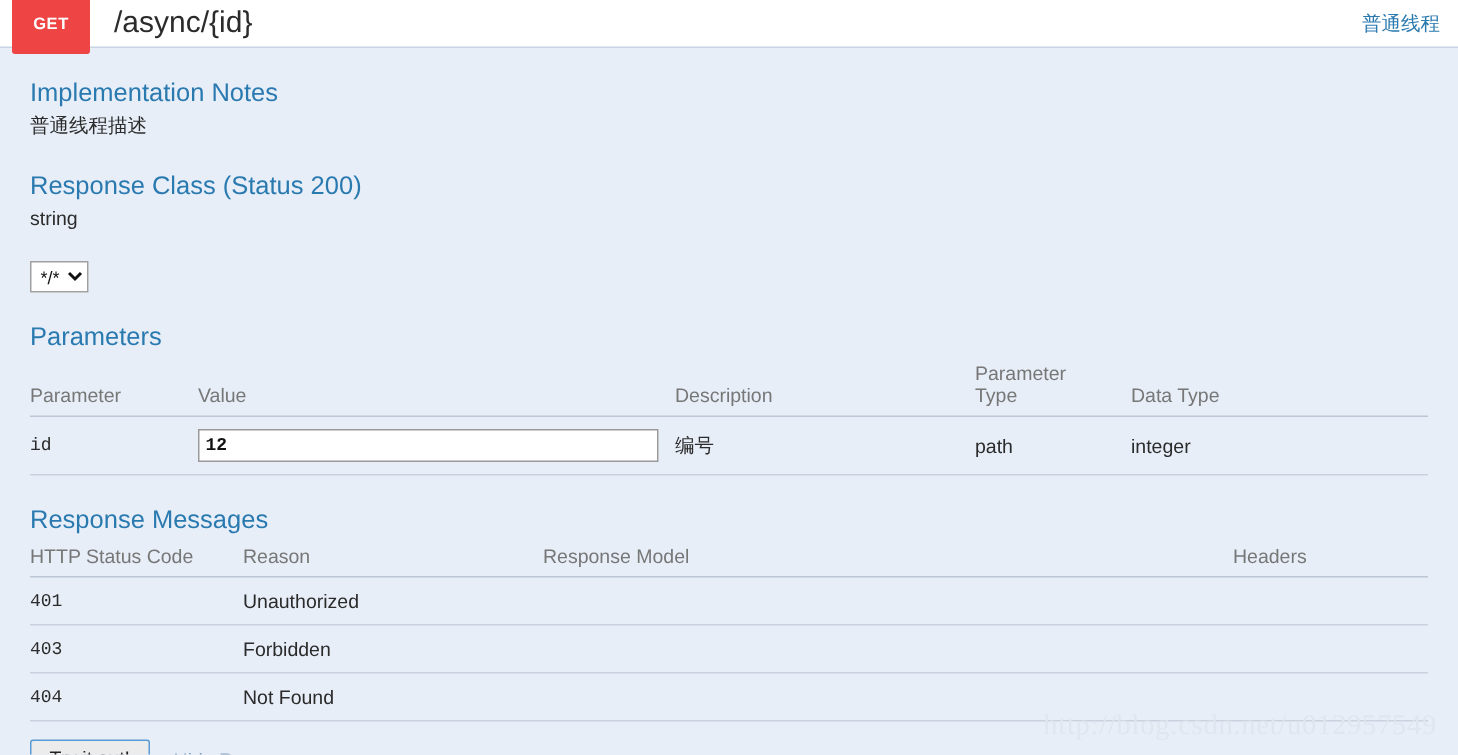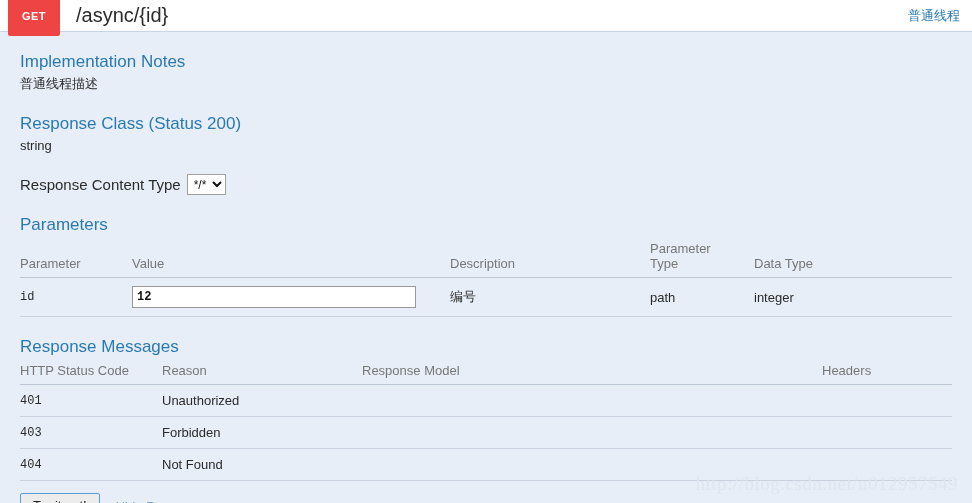--- a/index.html
+++ b/index.html
@@ -134,21 +134,21 @@
   }
 
   
   .col-param { width: 112px; }
   .col-value { width: 318px; }
   .col-desc  { width: 200px; }
   .col-ptype { width: 104px; }
   .col-dtype { width: auto; }
 
   input.param-input {
-    width: 284px;
+    width: 307px;
     height: 22px;
     box-sizing: border-box;
     border: 1px solid #999999;
     background: #ffffff;
     padding: 1px 4px;
     font-family: "Liberation Mono", monospace;
     font-size: 12px;
     font-weight: bold;
     color: #111111;
   }
@@ -210,21 +210,20 @@
 
 <div class="op-content">
 
   <h4 class="section-title tight">Implementation Notes</h4>
   <p class="plain-text">普通线程描述</p>
 
   <h4 class="section-title tight">Response Class (Status 200)</h4>
   <p class="plain-text">string</p>
 
   <div class="content-type-row">
-    <span class="content-type-label">Response Content Type</span>
     <select class="content-type-select">
       <option>*/*</option>
     </select>
   </div>
 
   <h4 class="section-title">Parameters</h4>
 
   <table class="sw-table">
     <thead>
       <tr>

